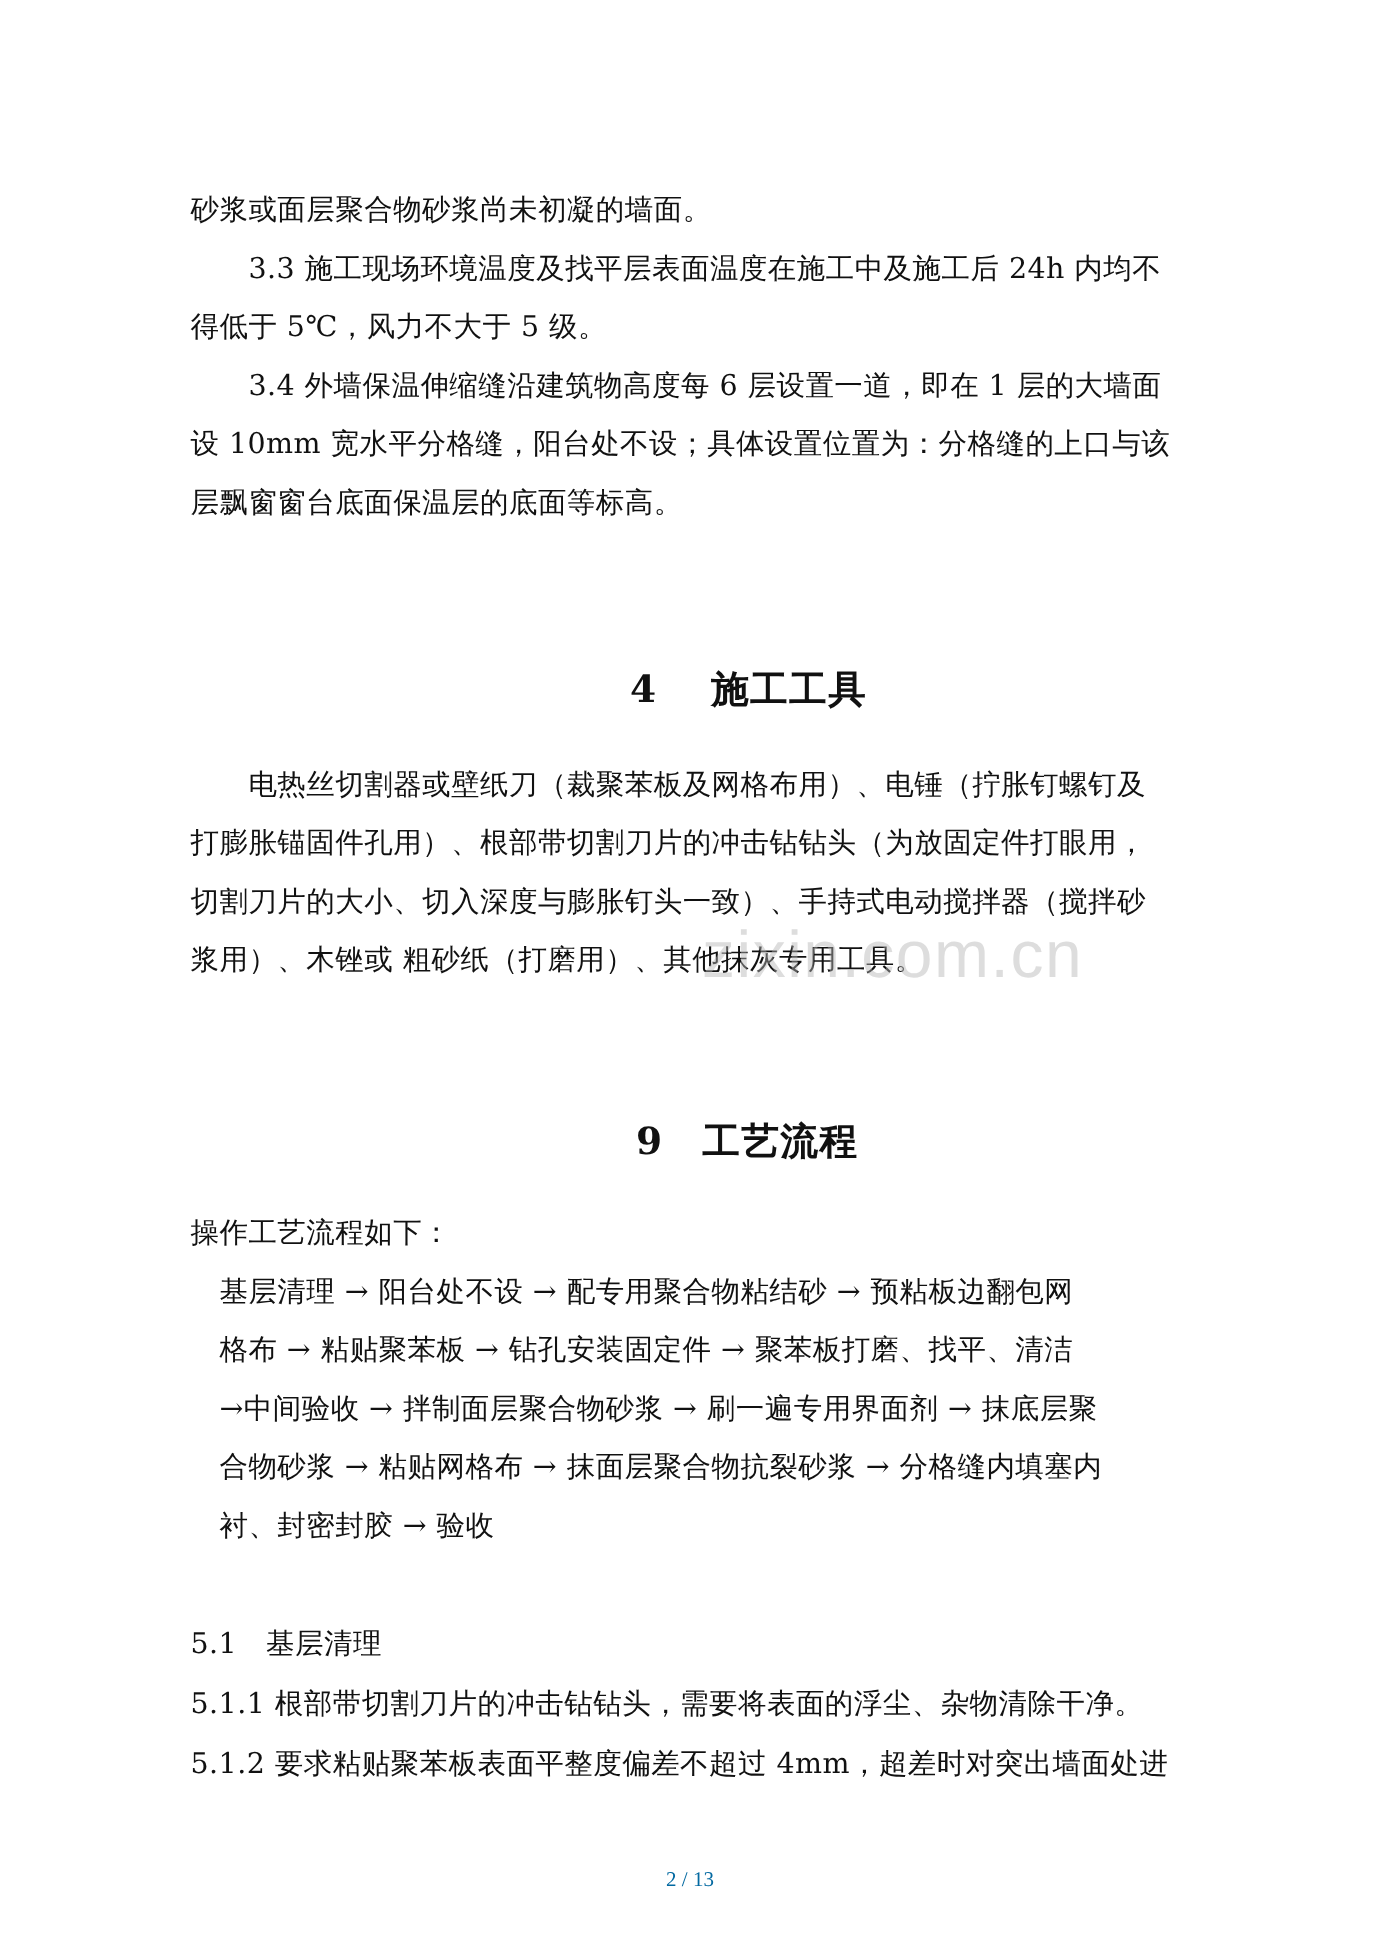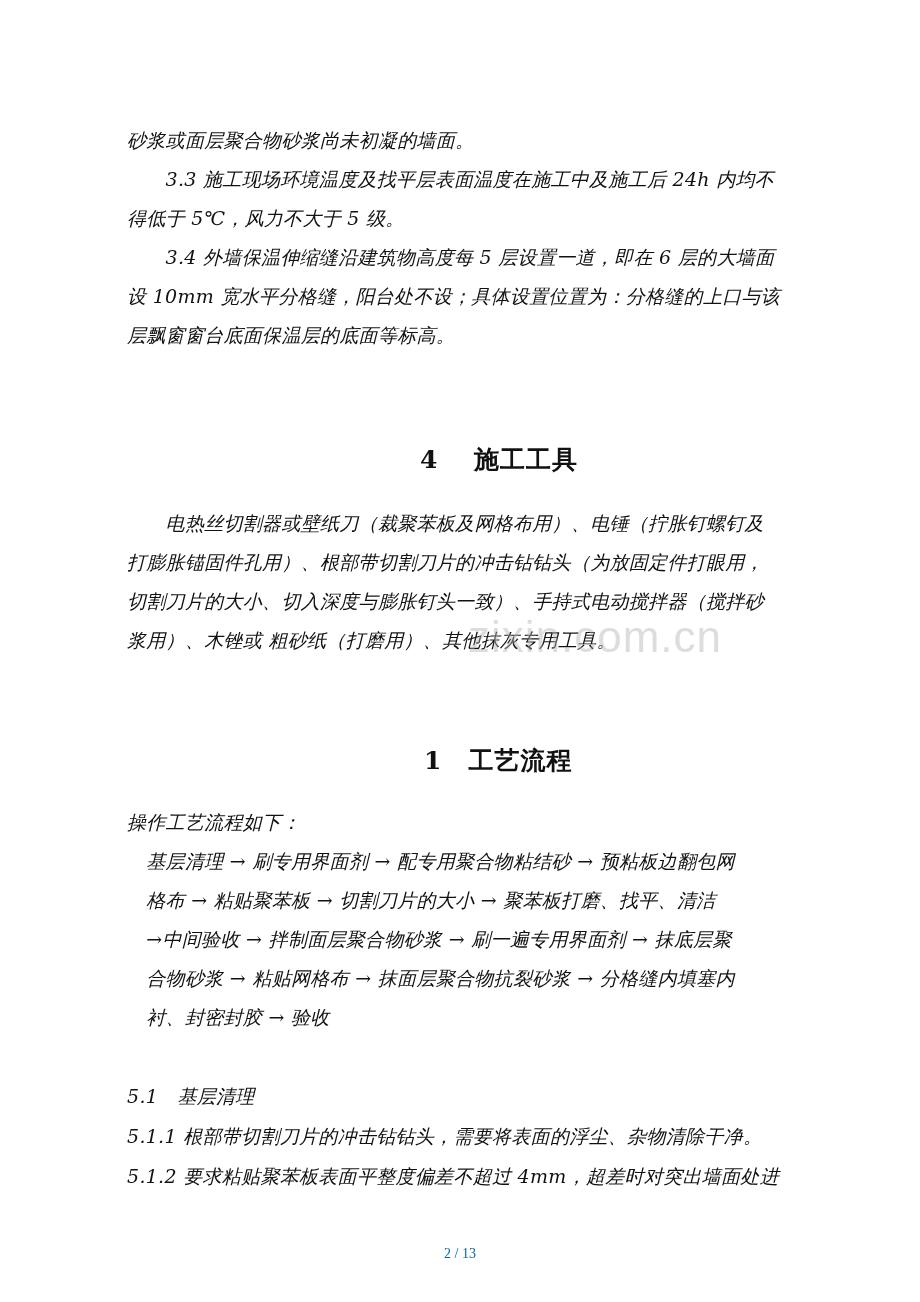--- a/index.html
+++ b/index.html
@@ -1,49 +1,49 @@
 <!DOCTYPE html>
 <html><head>
 <meta charset="utf-8">
 <style>
   html, body { margin: 0; padding: 0; background: #ffffff; }
   body { width: 920px; height: 1302px; position: relative; overflow: hidden;
          font-family: "DejaVu Serif", "Liberation Serif", serif; color: #111; }
-  .line { position: absolute; left: 127px; font-size: 19px; line-height: 24px; white-space: nowrap; letter-spacing: 0.3px; font-style: italic; }
+  .line { position: absolute; left: 127px; font-size: 19px; line-height: 24px; white-space: nowrap; letter-spacing: 0.3px; }
   .heading { position: absolute; font-size: 25px; font-weight: bold; white-space: nowrap; letter-spacing: 1px; }
   .footer { position: absolute; top: 1246px; left: 0; width: 920px; text-align: center; font-size: 14px; color: #0369a1;
             font-family: "Liberation Serif", serif; }
   .watermark { position: absolute; left: 468px; top: 612px; font-size: 44px; color: rgba(180,180,180,0.45);
                font-family: Liberation Sans, sans-serif; letter-spacing: 1px; pointer-events: none; }
 </style>
 </head>
 <body>
 
 <div>
   <div class="line" style="top:128px">砂浆或面层聚合物砂浆尚未初凝的墙面。</div>
   <div class="line" style="top:167px">　　3.3 施工现场环境温度及找平层表面温度在施工中及施工后 24h 内均不</div>
   <div class="line" style="top:206px">得低于 5℃，风力不大于 5 级。</div>
-  <div class="line" style="top:245px">　　3.4 外墙保温伸缩缝沿建筑物高度每 5 层设置一道，即在 6 层的大墙面</div>
+  <div class="line" style="top:245px">　　3.4 外墙保温伸缩缝沿建筑物高度每 6 层设置一道，即在 1 层的大墙面</div>
   <div class="line" style="top:284px">设 10mm 宽水平分格缝，阳台处不设；具体设置位置为：分格缝的上口与该</div>
   <div class="line" style="top:323px">层飘窗窗台底面保温层的底面等标高。</div>
 
   <div class="heading" style="top:443px; left:420px">4　 施工工具</div>
 
   <div class="line" style="top:511px">　　电热丝切割器或壁纸刀（裁聚苯板及网格布用）、电锤（拧胀钉螺钉及</div>
   <div class="line" style="top:550px">打膨胀锚固件孔用）、根部带切割刀片的冲击钻钻头（为放固定件打眼用，</div>
   <div class="line" style="top:589px">切割刀片的大小、切入深度与膨胀钉头一致）、手持式电动搅拌器（搅拌砂</div>
   <div class="line" style="top:628px">浆用）、木锉或 粗砂纸（打磨用）、其他抹灰专用工具。</div>
 
   <div class="watermark">zixin.com.cn</div>
 
-  <div class="heading" style="top:744px; left:424px">1　工艺流程</div>
+  <div class="heading" style="top:744px; left:424px">9　工艺流程</div>
 
   <div class="line" style="top:810px">操作工艺流程如下：</div>
-  <div class="line" style="top:849px">　基层清理 → 刷专用界面剂 → 配专用聚合物粘结砂 → 预粘板边翻包网</div>
-  <div class="line" style="top:888px">　格布 → 粘贴聚苯板 → 切割刀片的大小 → 聚苯板打磨、找平、清洁</div>
+  <div class="line" style="top:849px">　基层清理 → 阳台处不设 → 配专用聚合物粘结砂 → 预粘板边翻包网</div>
+  <div class="line" style="top:888px">　格布 → 粘贴聚苯板 → 钻孔安装固定件 → 聚苯板打磨、找平、清洁</div>
   <div class="line" style="top:927px">　→中间验收 → 拌制面层聚合物砂浆 → 刷一遍专用界面剂 → 抹底层聚</div>
   <div class="line" style="top:966px">　合物砂浆 → 粘贴网格布 → 抹面层聚合物抗裂砂浆 → 分格缝内填塞内</div>
   <div class="line" style="top:1005px">　衬、封密封胶 → 验收</div>
 
   <div class="line" style="top:1084px">5.1　基层清理</div>
   <div class="line" style="top:1124px">5.1.1 根部带切割刀片的冲击钻钻头，需要将表面的浮尘、杂物清除干净。</div>
   <div class="line" style="top:1164px">5.1.2 要求粘贴聚苯板表面平整度偏差不超过 4mm，超差时对突出墙面处进</div>
 
   <div class="footer">2 / 13</div>
 </div>

